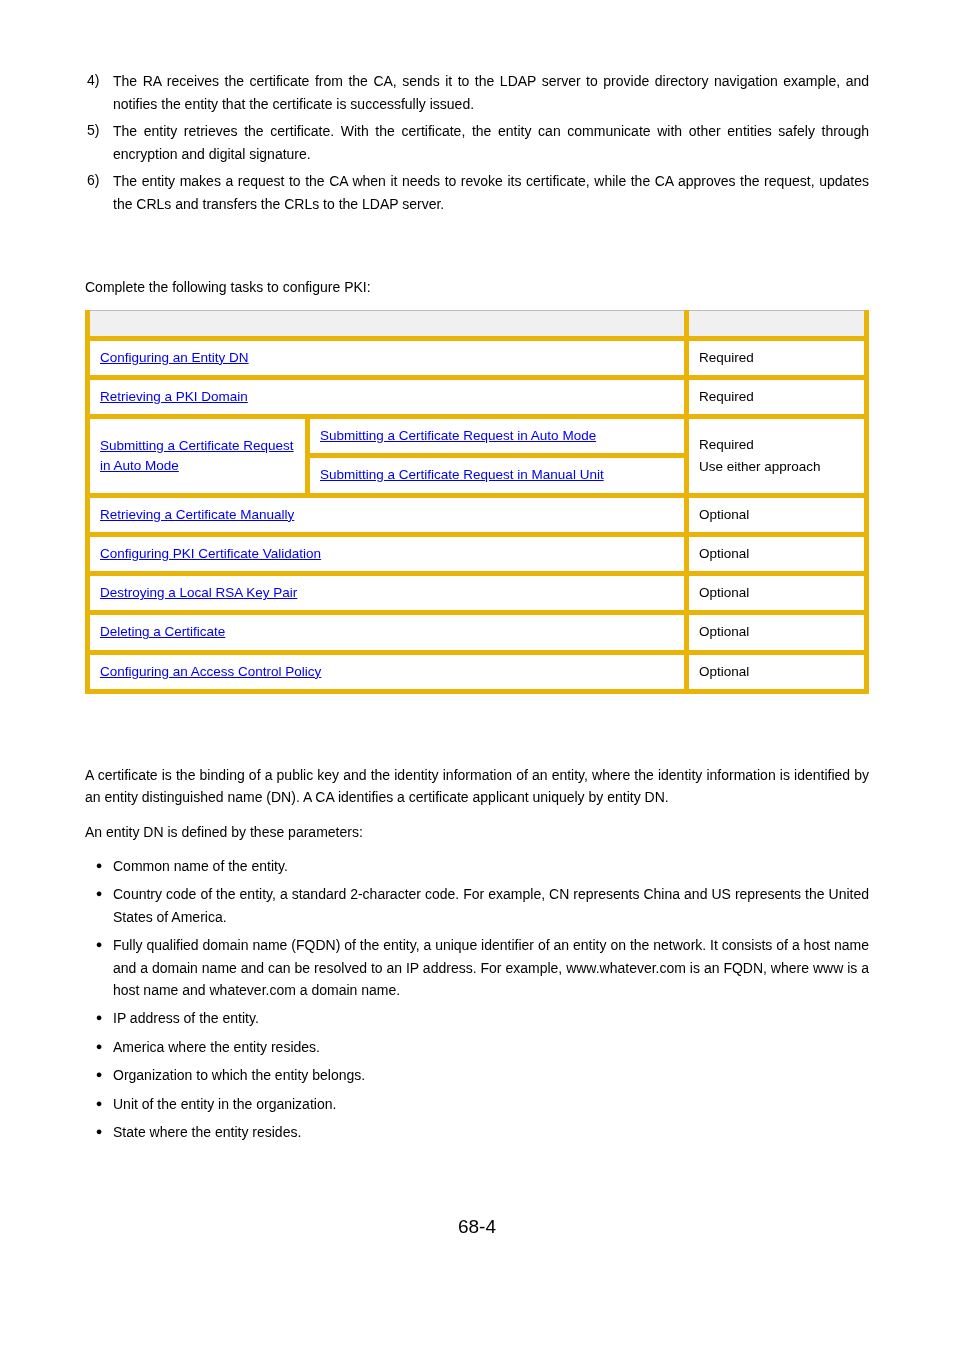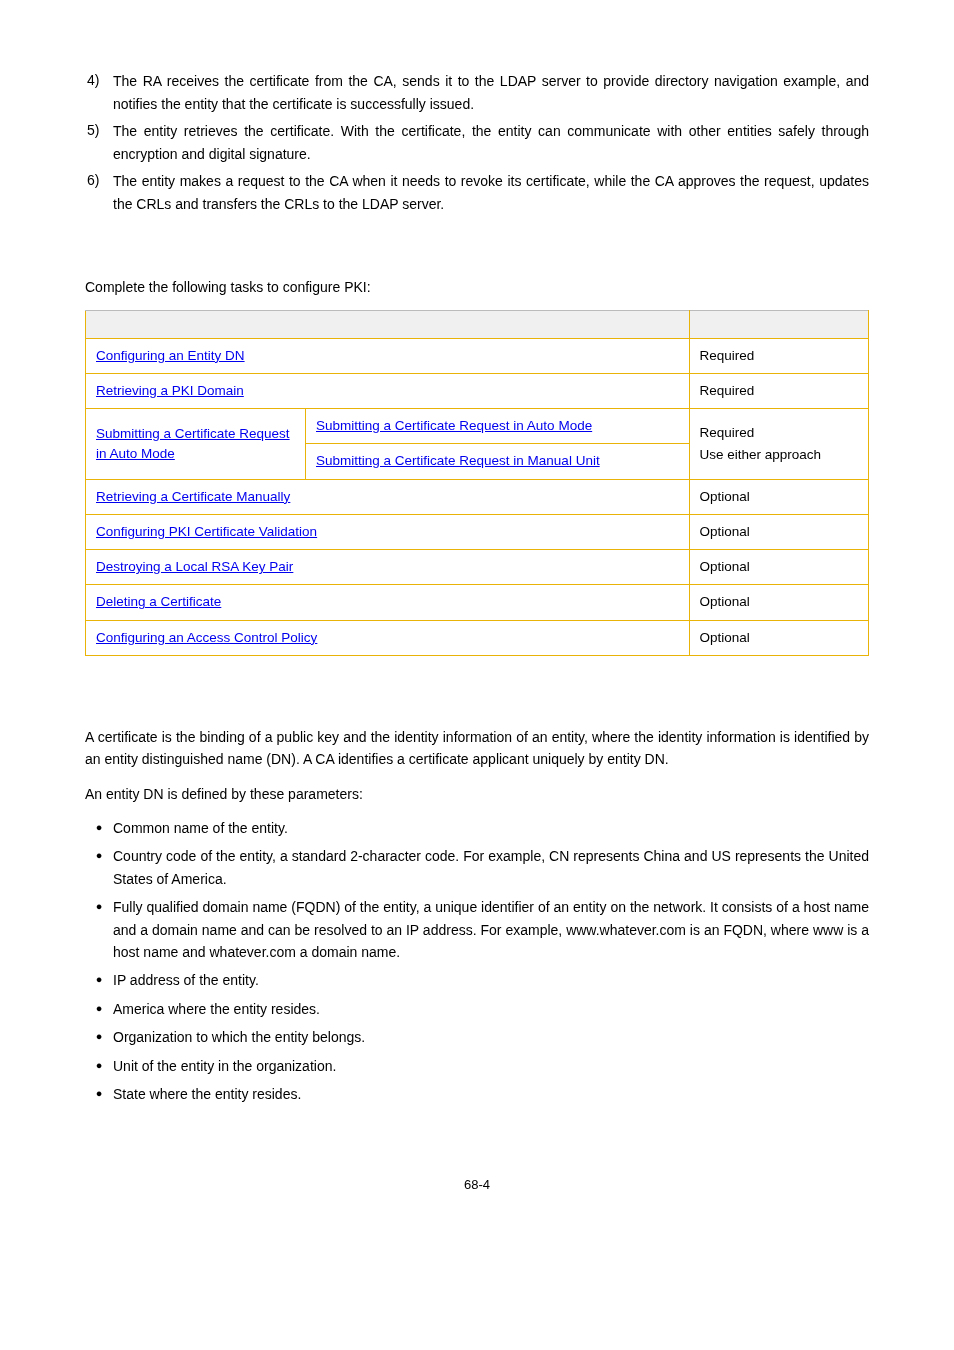--- a/index.html
+++ b/index.html
@@ -17,21 +17,21 @@
   .num-item .num { width: 28px; flex-shrink: 0; padding-left: 2px; }
   .num-item .txt { flex: 1; line-height: 1.65; }
   .intro { margin-top: 60px; margin-bottom: 12px; }
   table {
     border-collapse: collapse;
     width: 100%;
     margin-bottom: 70px;
     font-size: 13.5px;
   }
   table th, table td {
-    border: 1px solid #eab308;
+    border: 5px solid #eab308;
     padding: 7px 10px;
     text-align: left;
     vertical-align: middle;
   }
   table thead th {
     background: #f0f0f0;
     border-top: 1px solid #bbb;
     height: 28px;
   }
   table a { color: #0000EE; text-decoration: underline; }
@@ -41,21 +41,21 @@
     line-height: 1.6;
     margin-bottom: 12px;
   }
   .bullet-list { margin-top: 6px; }
   .bullet-item { display: flex; margin-bottom: 6px; text-align: justify; }
   .bullet-item .dot { width: 28px; flex-shrink: 0; text-align: center; font-size: 11px; padding-top: 2px; }
   .bullet-item .txt { flex: 1; line-height: 1.6; }
   .page-num {
     text-align: center;
     margin-top: 70px;
-    font-size: 13px;
+    font-size: 19px;
   }
 </style>
 </head>
 <body>
 
 <div class="num-list">
   <div class="num-item">
     <div class="num">4)</div>
     <div class="txt">The RA receives the certificate from the CA, sends it to the LDAP server to provide directory navigation example, and notifies the entity that the certificate is successfully issued.</div>
   </div>

